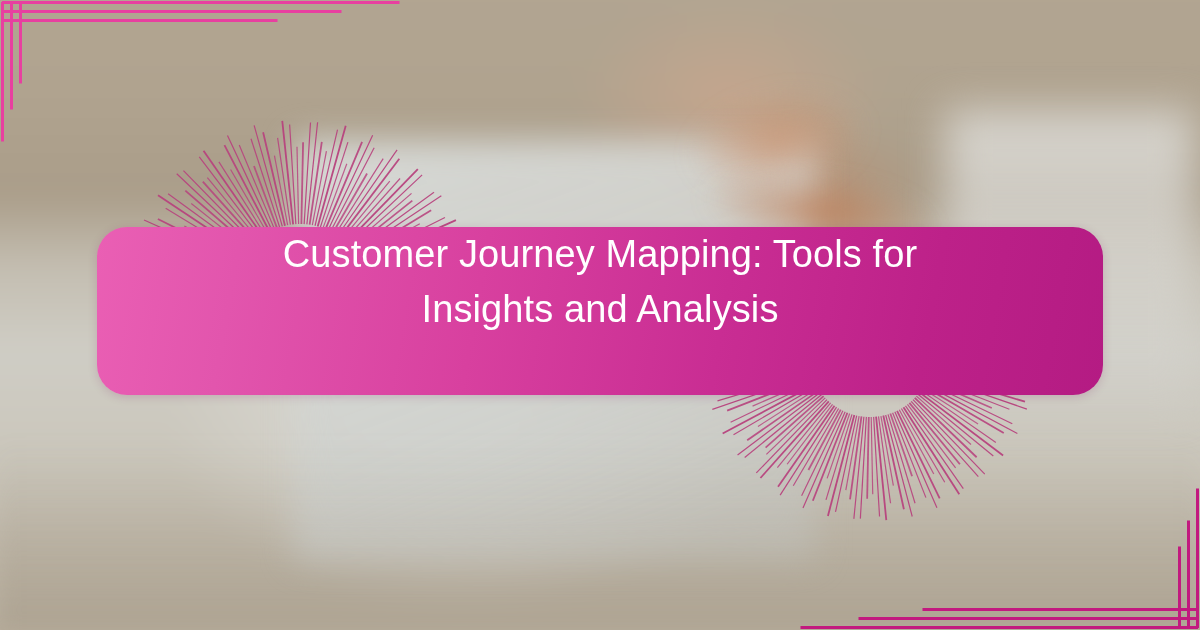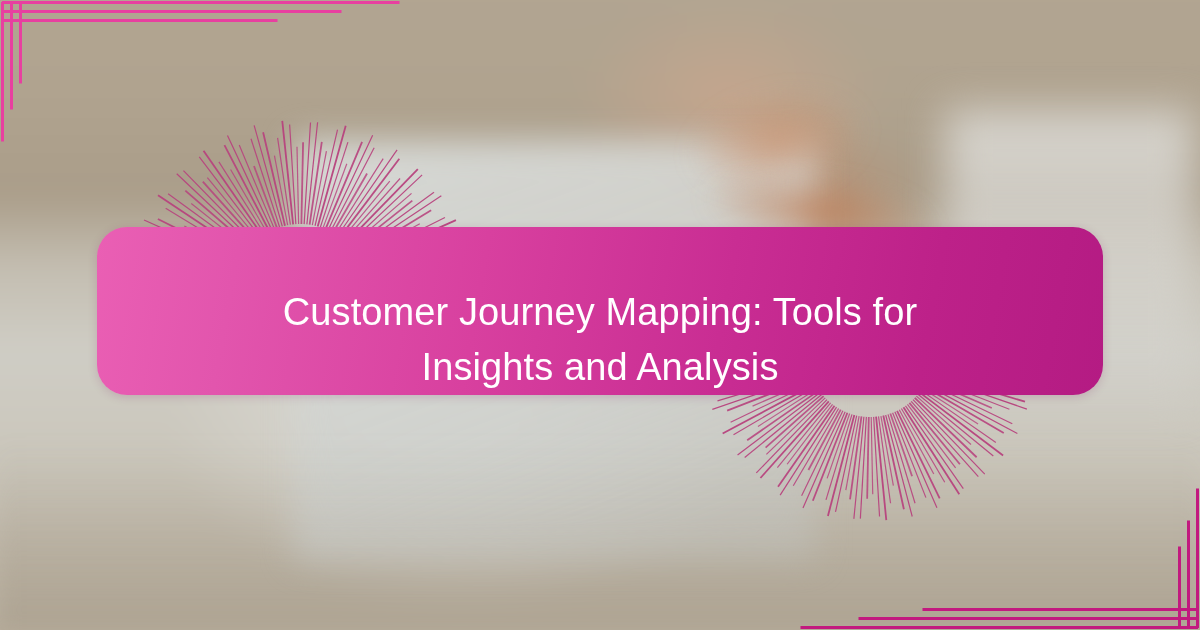--- a/index.html
+++ b/index.html
@@ -117,21 +117,21 @@
   .title-card {
     position: absolute;
     left: 97px;
     top: 227px;
     width: 1006px;
     height: 168px;
     border-radius: 30px;
     background: linear-gradient(100deg, #ea5fb4 0%, #e255ad 14%, #d8409f 38%, #c92d93 62%, #bd2189 82%, #b41b83 100%);
     box-shadow: 0 2px 10px rgba(120,20,90,0.18);
     display: flex;
-    align-items: flex-end;
+    align-items: flex-start;
     justify-content: center;
     box-sizing: border-box;
     padding: 0 54px;
   }
   .title-text {
     margin: 0;
     color: #ffffff;
     font-family: "Liberation Sans", sans-serif;
     font-size: 38px;
     font-weight: 400;

